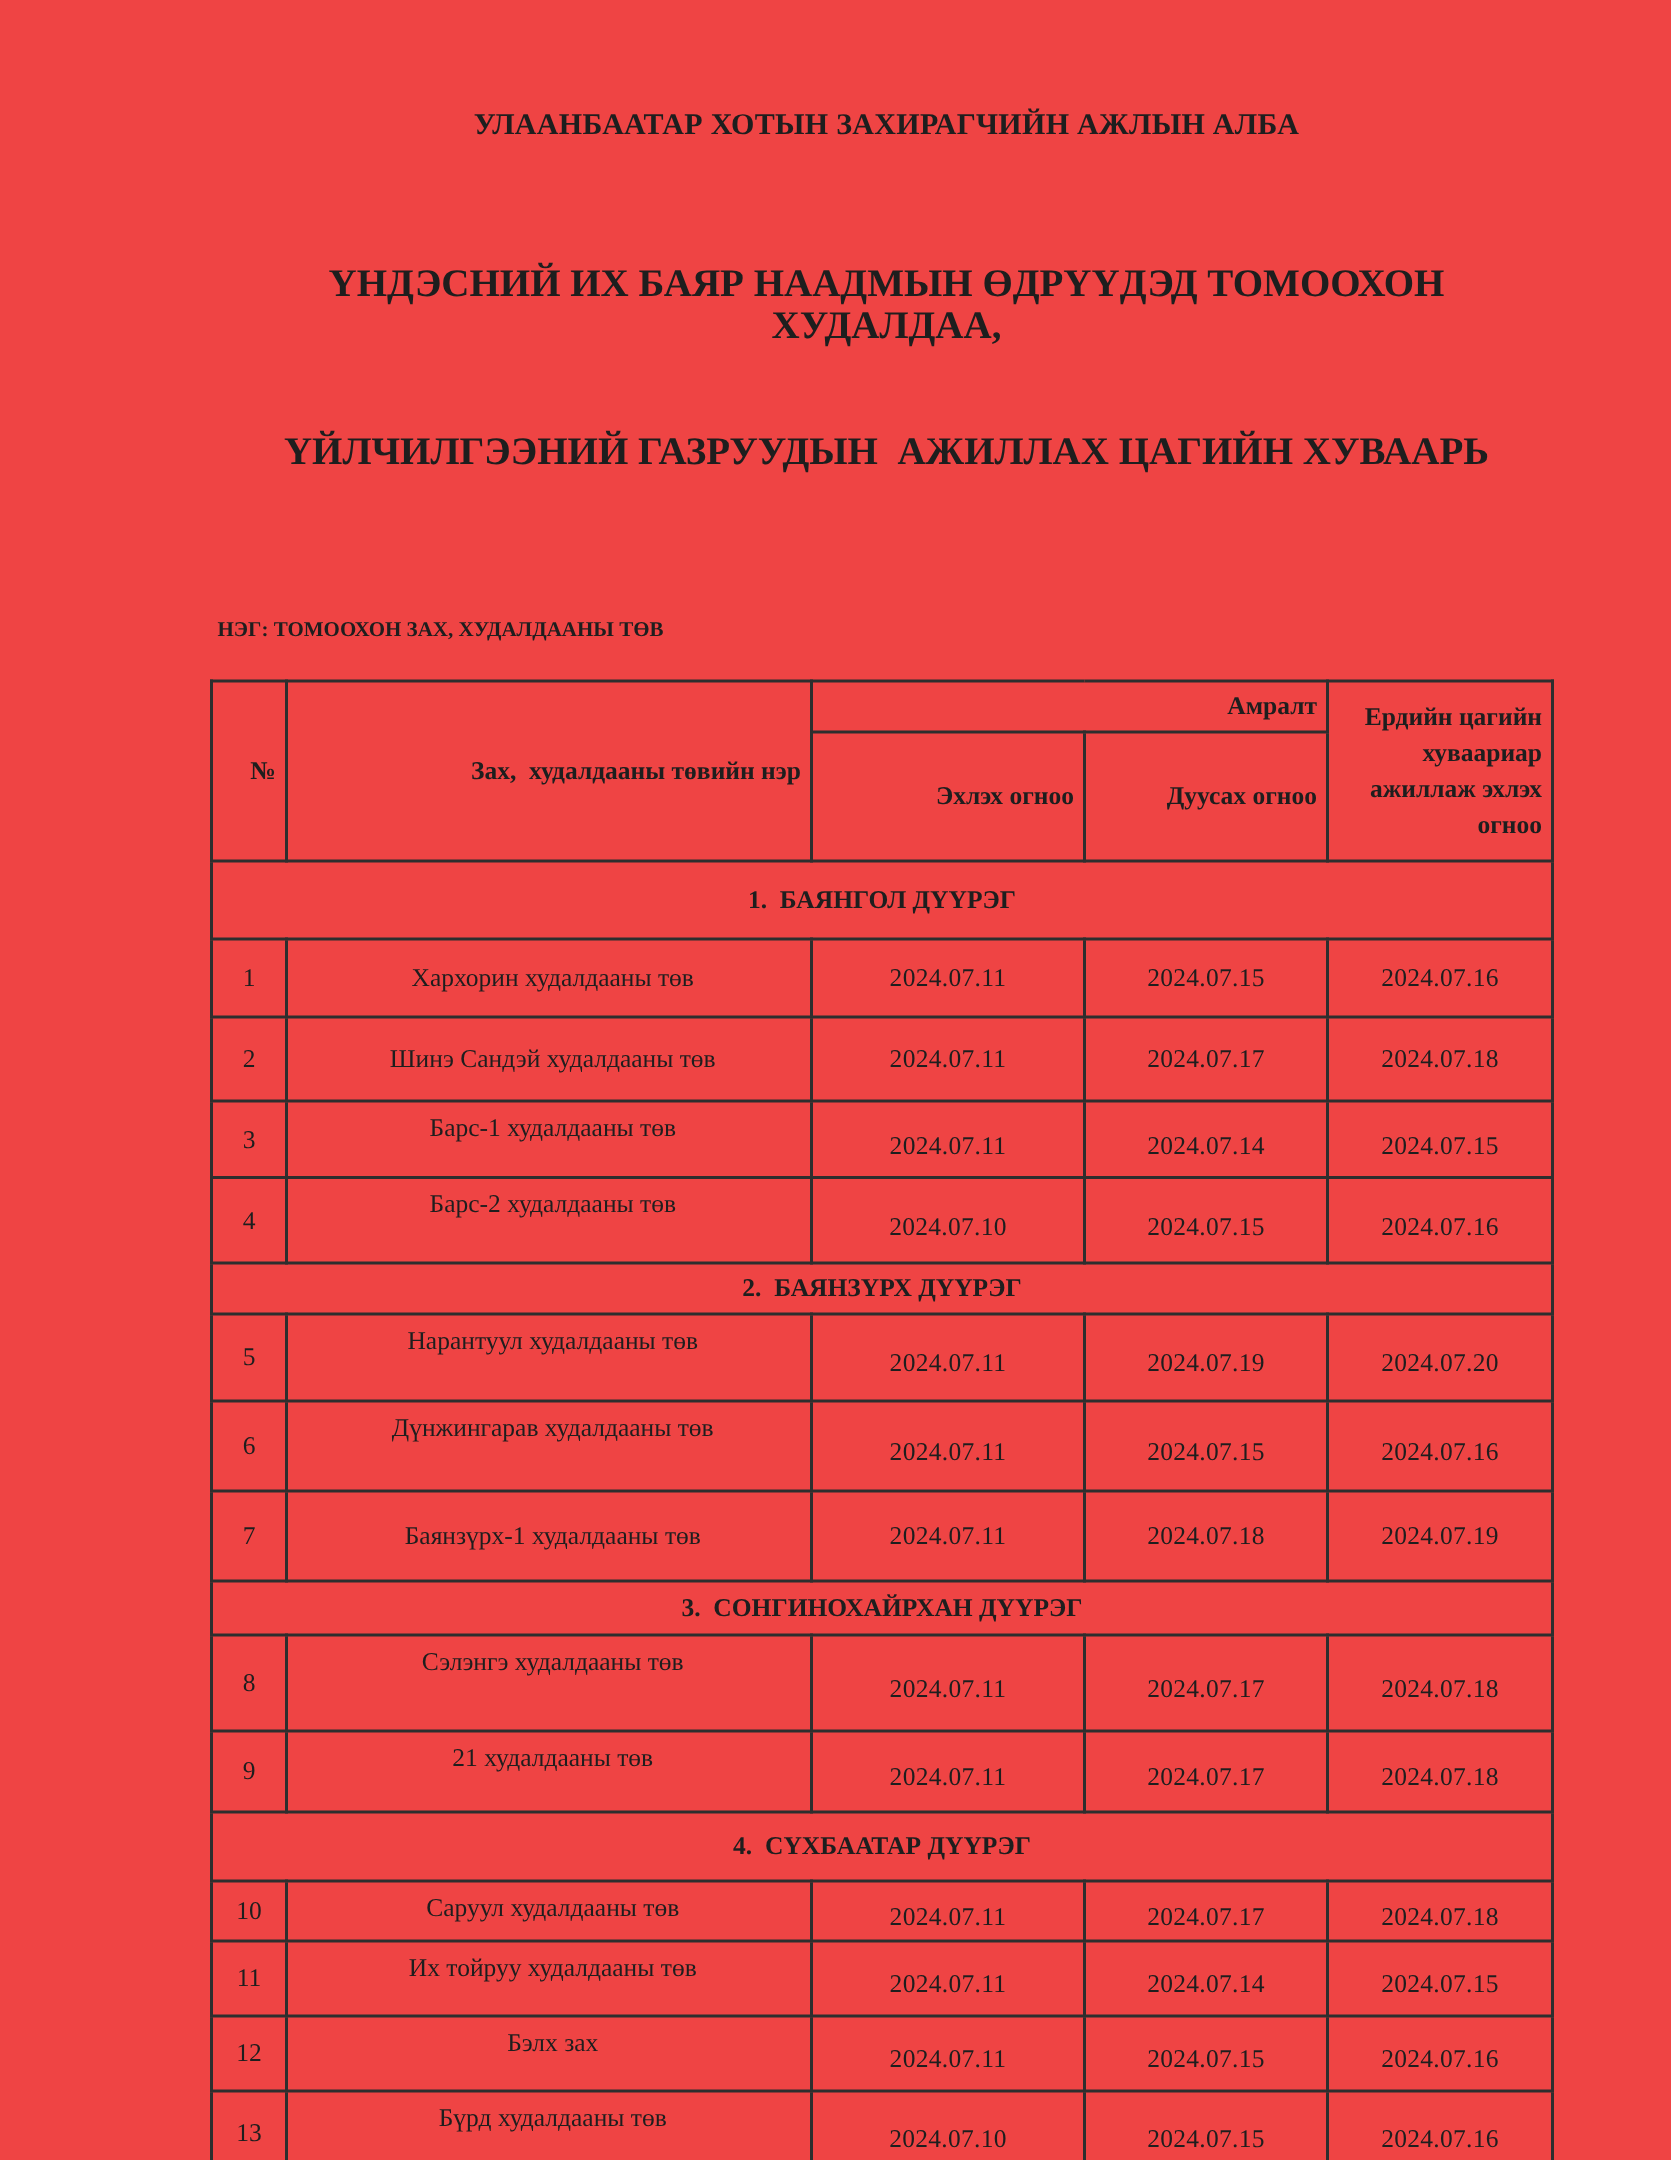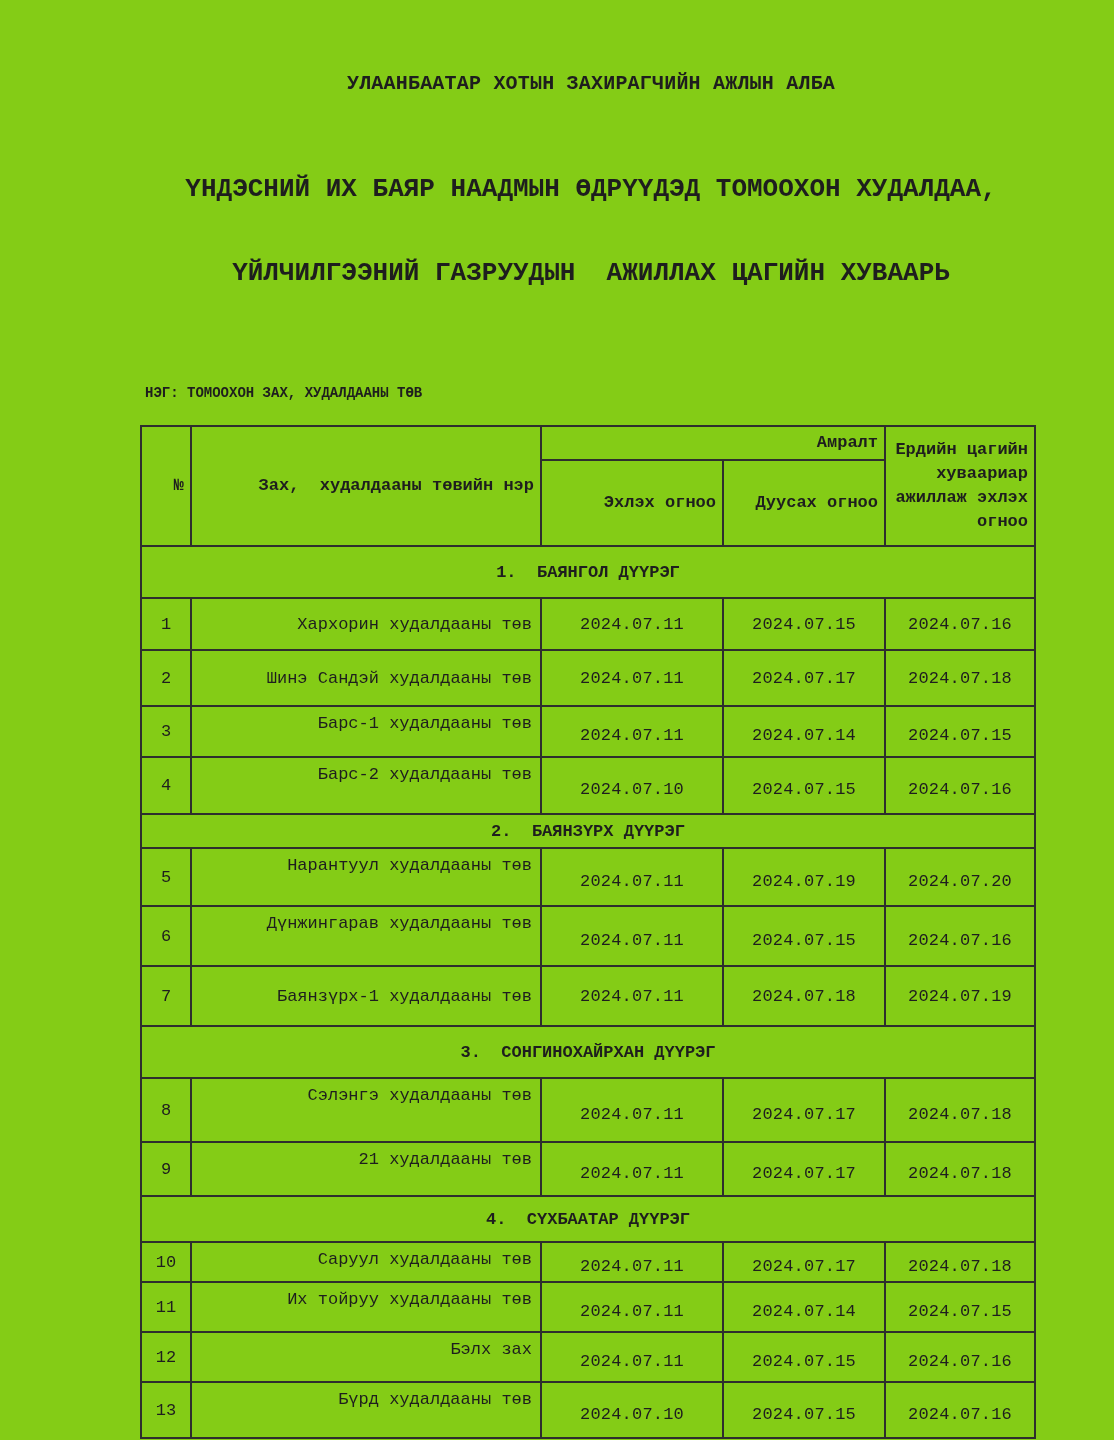--- a/index.html
+++ b/index.html
@@ -1,24 +1,24 @@
 <!DOCTYPE html>
 <html lang="mn"><head>
 <meta charset="utf-8">
 <style>
   * { margin: 0; padding: 0; box-sizing: border-box; }
   html, body { background: #ffffff; }
   .page {
     position: relative;
     width: 1114px;
     height: 1440px;
-    background: #84cc16;
+    background: #ef4444;
     overflow: hidden;
     color: #1e1e1e;
-    font-family: Liberation Mono, monospace;
+    font-family: Liberation Serif, serif;
   }
   .titles {
     margin: 0 77px 0 145px;
     text-align: center;
     padding-top: 72px;
   }
   .org-title {
     font-size: 20px;
     font-weight: bold;
     letter-spacing: 0.2px;
@@ -60,21 +60,21 @@
     line-height: 24px;
     padding: 4px 6px;
   }
   td.district {
     font-weight: bold;
     font-size: 18px;
     text-align: center;
     padding: 3px 4px;
   }
   td.no   { text-align: center; padding: 2px; }
-  td.name { text-align: right; padding: 4px 8px 4px 13px; border-radius: 12px; }
+  td.name { text-align: center; padding: 4px 8px 4px 13px; border-radius: 12px; }
   td.date { text-align: center; padding: 2px; letter-spacing: 0.2px; }
   tr.vtop td.name { vertical-align: top; padding-top: 7px; }
   tr.vtop td.date { padding-top: 10px; }
 </style>
 </head>
 <body>
 
 <div class="page">
 
   <div class="titles">
@@ -159,21 +159,21 @@
         <td class="date">2024.07.16</td>
       </tr>
       <tr style="height:60px">
         <td class="no">7</td>
         <td class="name">Баянзүрх-1 худалдааны төв</td>
         <td class="date">2024.07.11</td>
         <td class="date">2024.07.18</td>
         <td class="date">2024.07.19</td>
       </tr>
 
-      <tr style="height:52px">
+      <tr style="height:36px">
         <td class="district" colspan="5">3.&nbsp; СОНГИНОХАЙРХАН ДҮҮРЭГ</td>
       </tr>
       <tr style="height:64px" class="vtop">
         <td class="no">8</td>
         <td class="name">Сэлэнгэ худалдааны төв</td>
         <td class="date">2024.07.11</td>
         <td class="date">2024.07.17</td>
         <td class="date">2024.07.18</td>
       </tr>
       <tr style="height:54px" class="vtop">

